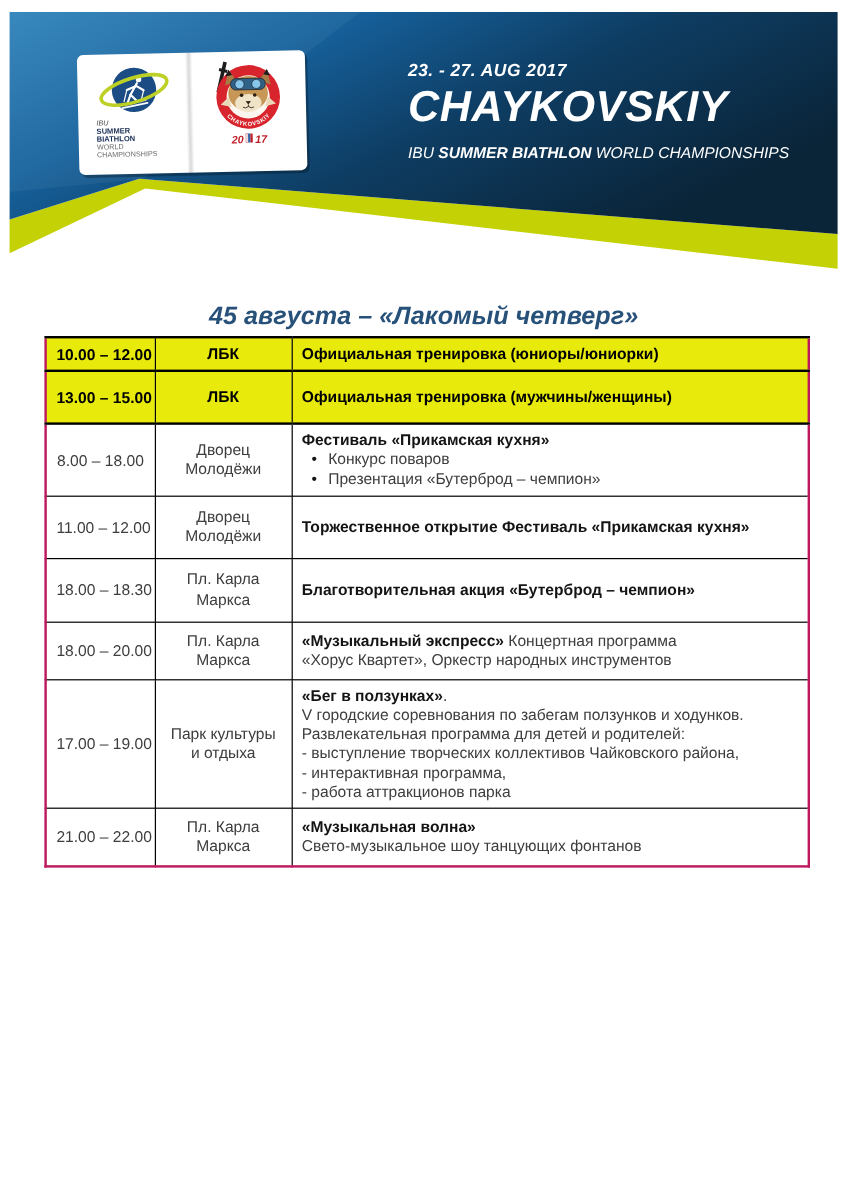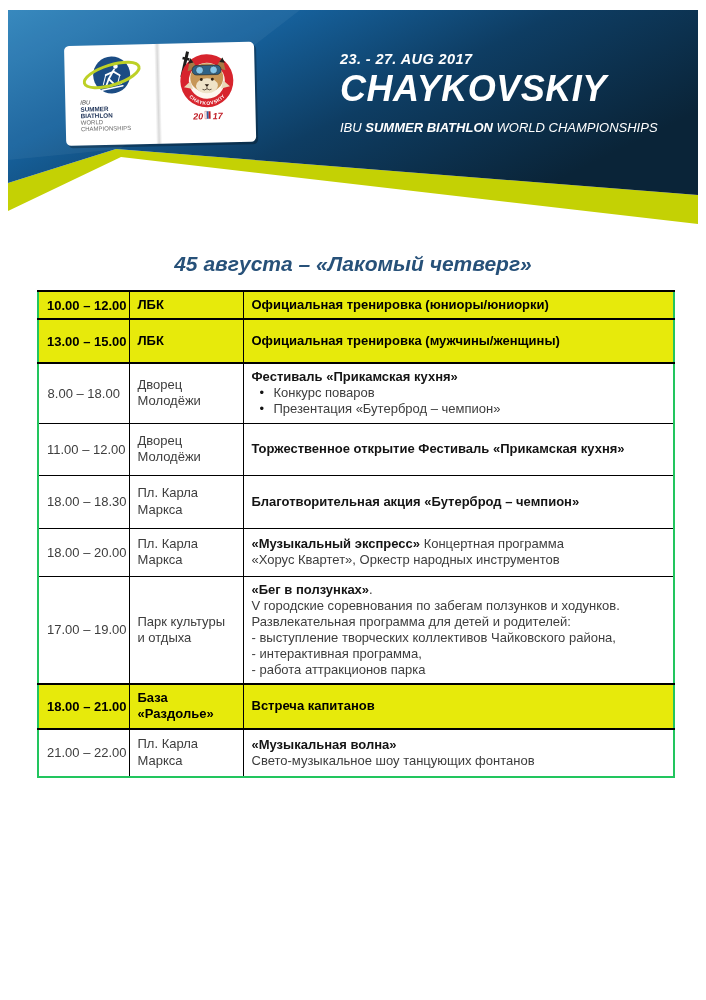--- a/index.html
+++ b/index.html
@@ -17,29 +17,29 @@
   .banner-city{font-size:36px;font-weight:bold;letter-spacing:.5px;line-height:1.05;margin-top:3px;}
   .banner-sub{font-size:13px;margin-top:12px;white-space:nowrap;}
   .banner-sub .bold{font-weight:bold;}
   
   .page-title{
     position:absolute;top:252px;left:0;width:100%;text-align:center;
     font-size:21px;font-weight:bold;font-style:italic;color:#275179;
   }
   
   table.schedule{
-    position:absolute;top:290px;left:37px;width:636px;
+    position:absolute;top:280px;left:37px;width:636px;
     border-collapse:collapse;table-layout:fixed;font-size:13px;
-    border:2px solid #22c55e;
+    border:2px solid #be185d;
   }
   table.schedule td{
     border:1px solid #000;vertical-align:middle;padding:5px 8px;color:#3d3d3d;
   }
   td.col-time{text-align:center;white-space:nowrap;padding:5px 2px;}
-  td.col-loc{line-height:1.25;padding:5px 6px;}
+  td.col-loc{text-align:center;line-height:1.25;padding:5px 6px;}
   td.col-desc{text-align:left;line-height:1.24;padding:5px 10px;}
   .desc-lead .b{font-weight:bold;color:#141414;}
   .bullet{position:relative;padding-left:22px;}
   .bullet::before{content:"\2022";position:absolute;left:8px;top:0;color:#141414;}
   tr.highlight td{
     background:#e7ea0b;font-weight:bold;color:#000;
     border-top-width:2px;border-bottom-width:2px;
   }
   tr.highlight .desc-lead .b{color:#000;}
 </style>
@@ -197,27 +197,20 @@
           <td class="col-loc">Парк культуры и отдыха</td>
           <td class="col-desc">
             <div class="desc-lead"><span class="b">«Бег в ползунках»</span><span>.</span></div>
             <div class="line">V городские соревнования по забегам ползунков и ходунков.</div>
             <div class="line">Развлекательная программа для детей и родителей:</div>
             <div class="line">- выступление творческих коллективов Чайковского района,</div>
             <div class="line">- интерактивная программа,</div>
             <div class="line">- работа аттракционов парка</div>
           </td>
         </tr>
-        <tr class="highlight" style="height: 38px;">
-          <td class="col-time">18.00 – 21.00</td>
-          <td class="col-loc">База «Раздолье»</td>
-          <td class="col-desc">
-            <div class="desc-lead"><span class="b">Встреча капитанов</span></div>
-          </td>
-        </tr>
         <tr class="" style="height: 48px; margin-top: 42px;">
           <td class="col-time">21.00 – 22.00</td>
           <td class="col-loc">Пл. Карла Маркса</td>
           <td class="col-desc">
             <div class="desc-lead"><span class="b">«Музыкальная волна»</span></div>
             <div class="line">Свето-музыкальное шоу танцующих фонтанов</div>
           </td>
         </tr>
       </tbody>
   </table>

